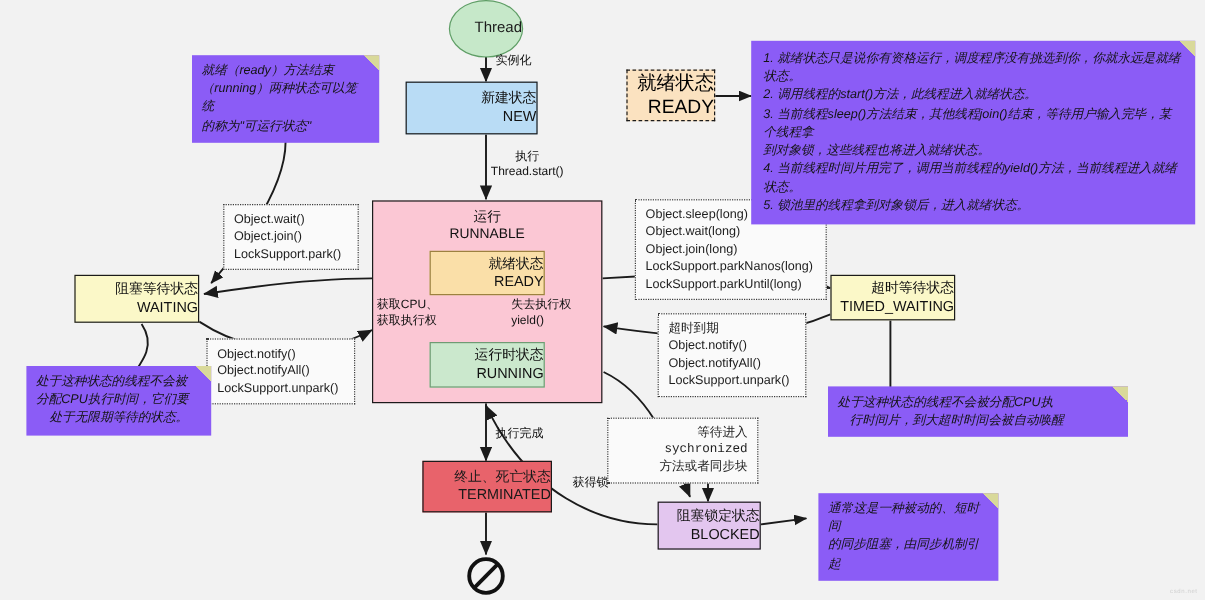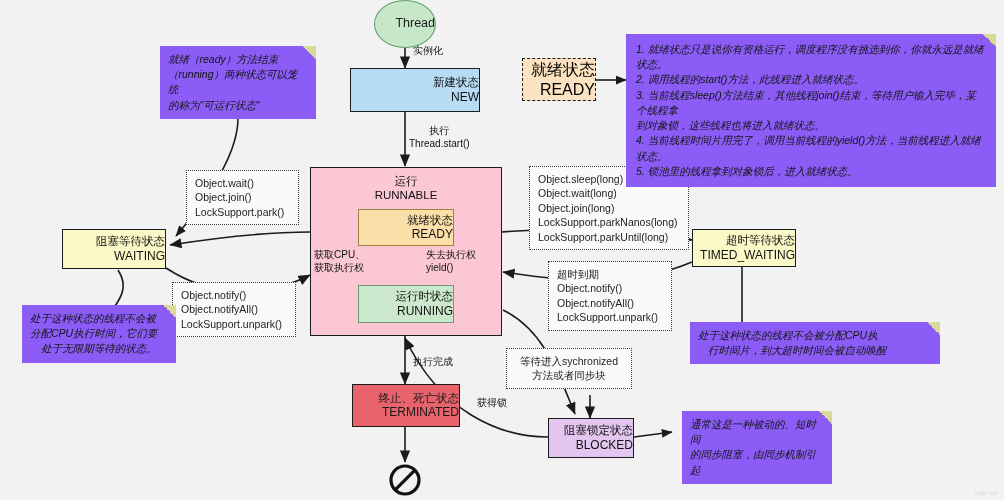--- a/index.html
+++ b/index.html
@@ -39,21 +39,21 @@
   .runnable-wrap{position:absolute;box-sizing:border-box;background:#fbc7d4;border:1.6px solid #1b1b1b;padding-left:30px;}
   .runnable-title{position:absolute;left:0;right:0;top:6px;text-align:center;font-size:11.5px;color:#111;line-height:1.25;}
 
   
   .n-ready-dashed{background:#fbe2c0;border:1.7px dashed #1b1b1b;}
 
   
   .api{position:absolute;box-sizing:border-box;background:#fafafa;
        border:1.4px dotted #3a3a3a;padding:5px 8px;font-size:10.5px;color:#1d1d1d;
        line-height:1.38;text-align:left;}
-  .api.center{text-align:center;}
+  .api.center{text-align:right;font-family:Liberation Mono, monospace;}
 
   
   .note{position:absolute;box-sizing:border-box;background:#8b5cf6;
         font-size:10.5px;color:#141414;line-height:1.45;padding:6px 8px;text-align:left;font-style:italic;}
   .note .fold{position:absolute;right:0;top:0;width:13px;height:13px;
         background:linear-gradient(225deg,#d9d99a 0 50%,transparent 50%);}
   .note ol{margin:0;padding-left:0;list-style:none;}
   .note li{margin:0;}
 
   
@@ -115,21 +115,21 @@
       <path d="M238,118 C238,150 215,190 176,236" marker-end="url(#ahs)"></path>
 
       <path d="M118,270 C130,288 120,300 104,322" marker-end="url(#ah)"></path>
     </g>
   </svg>
 
   <div class="node n-thread" style="left:374px;top:0px;">
     <div class="en">Thread</div>
   </div>
 
-  <div class="node state n-new" style="left:350px;top:68px;width:130px;height:44px;">
+  <div class="node state n-new" style="left:338px;top:68px;width:110px;height:44px;">
     <div class="zh">新建状态</div>
     <div class="en">NEW</div>
   </div>
 
   <div class="runnable-wrap" style="left:310px;top:167px;width:192px;height:169px;">
     <div class="runnable-title">
       <span>运行</span><br>
       <span>RUNNABLE</span>
     </div>
   </div>

